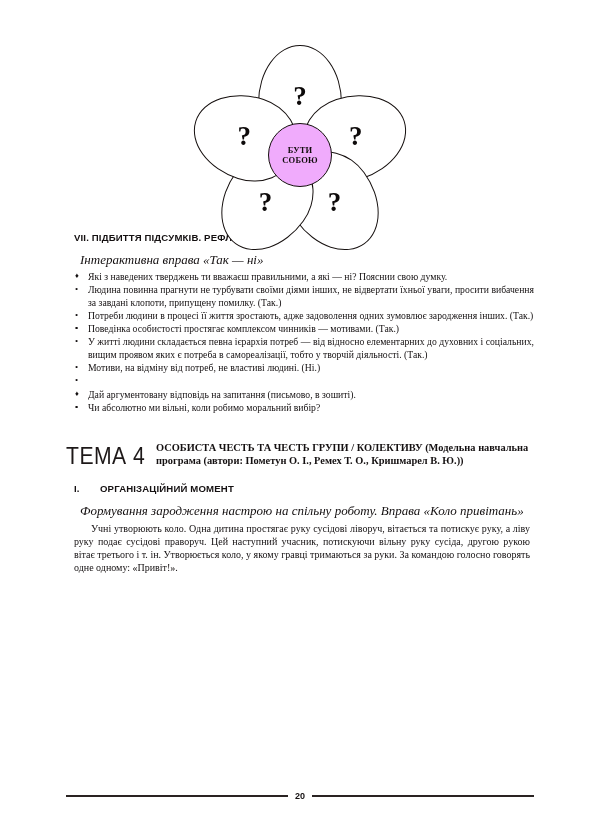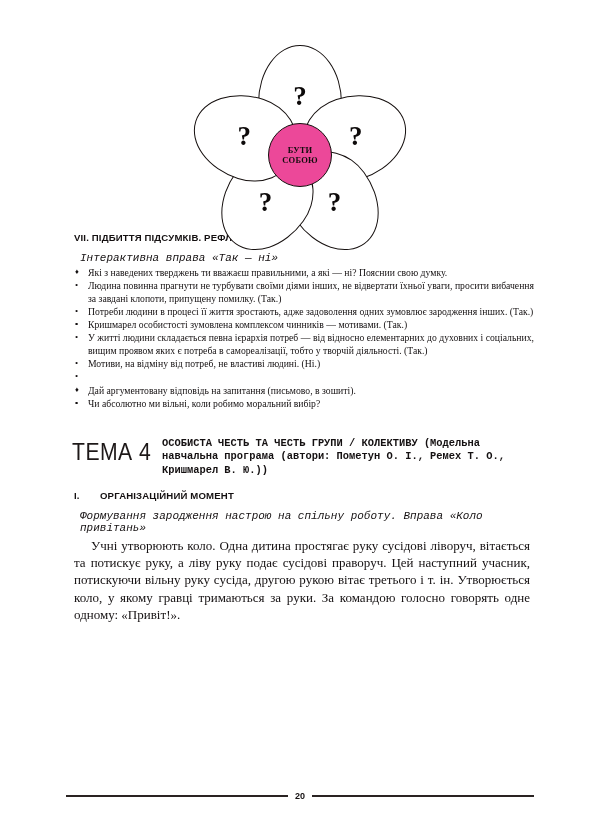--- a/index.html
+++ b/index.html
@@ -79,21 +79,21 @@
   .core {
     position: absolute;
     left: 50%;
     top: 50%;
     width: 64px;
     height: 64px;
     margin-left: -32px;
     margin-top: -32px;
     border: 1.8px solid #16100f;
     border-radius: 50%;
-    background: #ec4899;
+    background: #f0abfc;
     display: flex;
     align-items: center;
     justify-content: center;
     box-sizing: border-box;
   }
   .core-label {
     font-family: "Liberation Serif", serif;
     font-size: 8.5px;
     font-weight: bold;
     line-height: 1.18;
@@ -109,24 +109,24 @@
     font-weight: bold;
     font-size: 9.6px;
     letter-spacing: 0.15px;
     color: #141011;
     margin: 0 0 9px 8px;
   }
   .sec-head .num { display: inline-block; }
   .sec-head.roman-i .num { width: 26px; }
 
   .sub-head {
-    font-family: Liberation Mono, monospace;
+    font-family: Liberation Serif, serif;
     font-style: italic;
     font-weight: normal;
-    font-size: 11px;
+    font-size: 13px;
     color: #141011;
     margin: 0 0 3px 14px;
   }
 
   
   ul.blist {
     list-style: none;
     margin: 0;
     padding: 0;
   }
@@ -148,50 +148,50 @@
     line-height: 1.32;
     color: #141011;
   }
   ul.blist li .mark.diamond { font-size: 7.5px; left: 1px; }
 
   
   .theme-block {
     display: flex;
     align-items: flex-start;
     margin-top: 26px;
-    margin-left: 6px;
+    margin-left: 0;
   }
   .theme-no {
     font-family: "Liberation Sans", sans-serif;
     font-weight: normal;
     font-size: 23px;
     letter-spacing: 0.5px;
     color: #1d1818;
     white-space: nowrap;
     transform: scaleX(0.92);
     transform-origin: left top;
     line-height: 1.18;
     padding-top: 2px;
     flex: 0 0 auto;
     width: 86px;
   }
   .theme-title {
-    font-family: Liberation Mono, monospace;
+    font-family: Liberation Serif, serif;
     font-weight: bold;
     font-size: 10.4px;
     line-height: 1.30;
     color: #141011;
     padding-left: 4px;
     flex: 1 1 auto;
   }
 
   
   p.body {
     font-family: "Liberation Serif", serif;
-    font-size: 13px;
+    font-size: 10px;
     line-height: 1.32;
     text-align: justify;
     text-indent: 17px;
     color: #141011;
     margin: 0 4px 0 8px;
   }
 
   
   .footer {
     position: absolute;
@@ -247,21 +247,21 @@
     </div>
   </div>
 
   <div class="sec-head">VII. ПІДБИТТЯ ПІДСУМКІВ. РЕФЛЕКСІЯ</div>
   <div class="sub-head">Інтерактивна вправа «Так — ні»</div>
   <ul class="blist">
     <li><span class="mark diamond">♦</span><span>Які з наведених тверджень ти вважаєш правильними, а які — ні? Пояснии свою думку.</span></li>
     <li><span class="mark">•</span><span>Людина повинна прагнути не турбувати своїми діями інших, не відвертати їхньої уваги, просити вибачення за завдані клопоти, припущену помилку. (Так.)</span></li>
     <li><span class="mark">•</span><span>Потреби людини в процесі її життя зростають, адже задоволення одних зумовлює зародження інших. (Так.)</span></li>
     <li><span class="mark">•</span></li>
-    <li><span class="mark">•</span><span>Кришмарел особистості зумовлена комплексом чинників — мотивами. (Так.)</span></li>
+    <li><span class="mark">•</span><span>Поведінка особистості простягає комплексом чинників — мотивами. (Так.)</span></li>
     <li><span class="mark">•</span><span>У житті людини складається певна ієрархія потреб — від відносно елементарних до духовних і соціальних, вищим проявом яких є потреба в самореалізації, тобто у творчій діяльності. (Так.)</span></li>
     <li><span class="mark">•</span><span>Мотиви, на відміну від потреб, не властиві людині. (Ні.)</span></li>
     <li><span class="mark">•</span></li>
   </ul>
 
   <div class="sp-a"></div>
 
   <ul class="blist">
     <li><span class="mark diamond">♦</span><span>Дай аргументовану відповідь на запитання (письмово, в зошиті).</span></li>
     <li><span class="mark">•</span></li>

